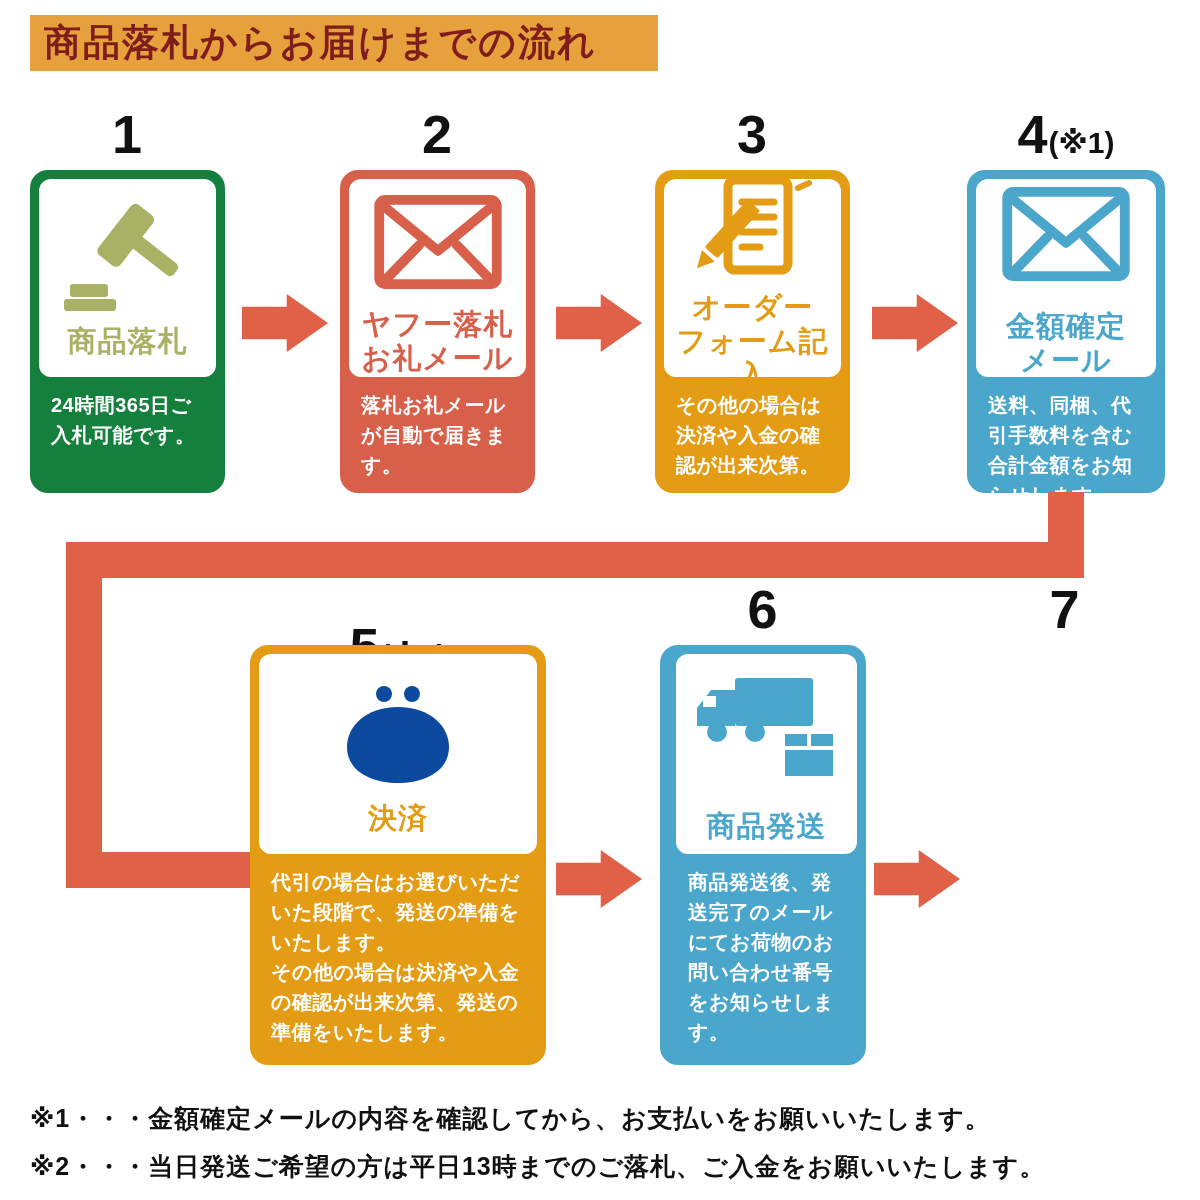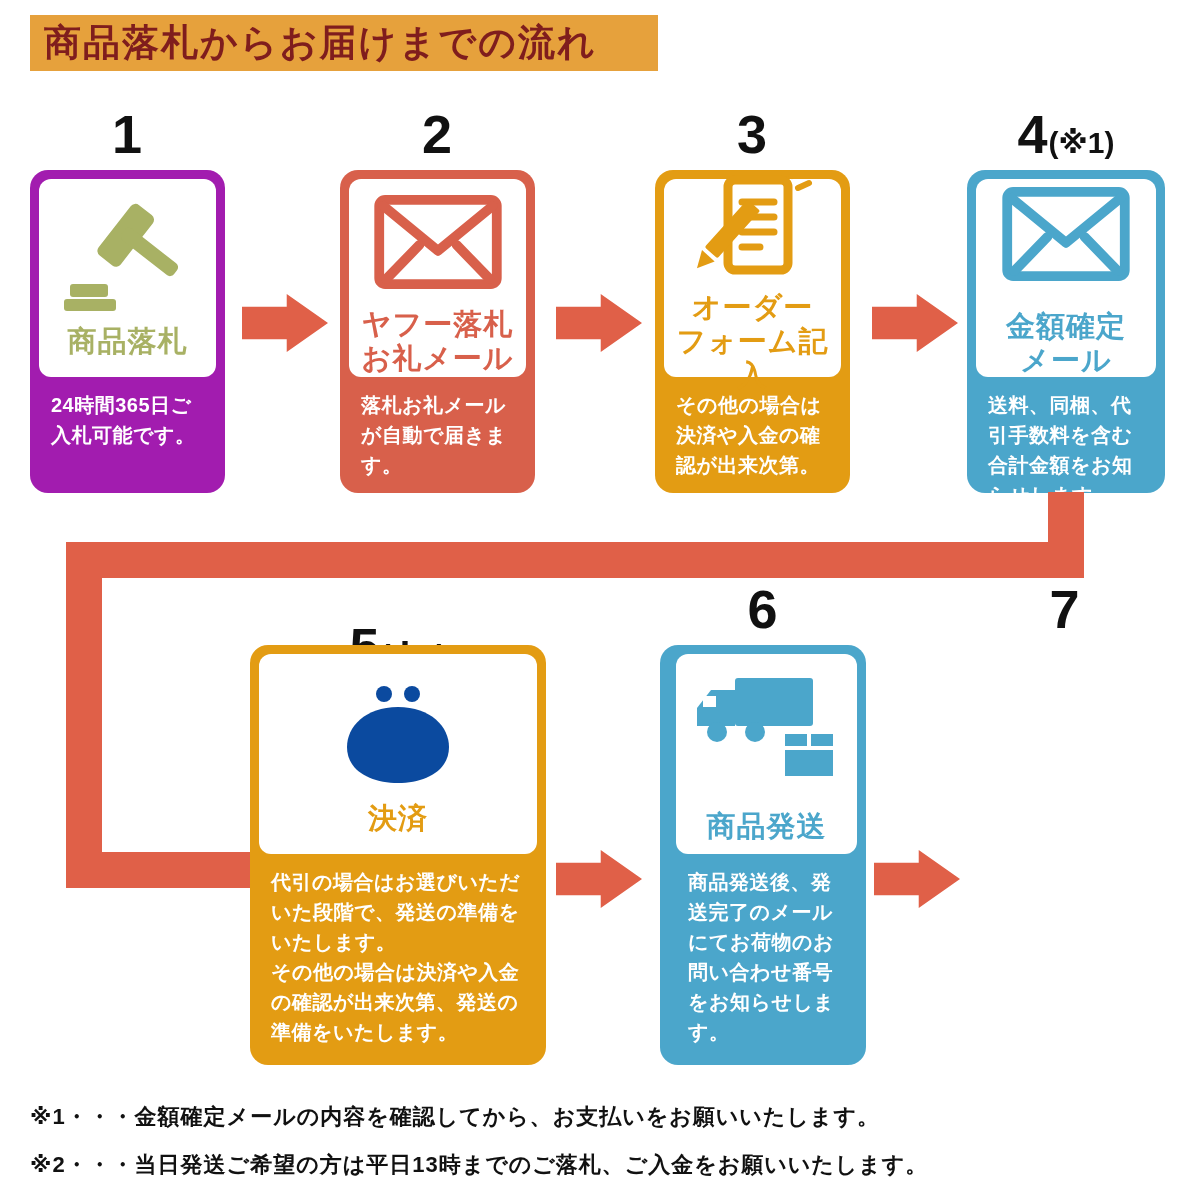--- a/index.html
+++ b/index.html
@@ -29,32 +29,32 @@
   .row2 .icon-wrap { height:124px; }
   .card .title {
     white-space:pre-line; text-align:center; font-size:29px; line-height:1.18;
     font-weight:bold; letter-spacing:1px;
   }
   .card .desc {
     flex:1; white-space:pre-line; color:#fff; font-size:20px; line-height:1.5;
     font-weight:bold; padding:13px 10px 0 12px; text-align:left; letter-spacing:0.5px;
   }
 
-  .c-olive  { background:#a21caf; } .c-olive  .title { color:#A8B164; }
+  .c-olive  { background:#15803d; } .c-olive  .title { color:#A8B164; }
   .c-red    { background:#D8604B; } .c-red    .title { color:#D8604B; }
   .c-orange { background:#E39C13; } .c-orange .title { color:#E39C13; }
   .c-blue   { background:#4BA6CB; } .c-blue   .title { color:#4BA6CB;margin-top:16px; }
 
   .arrow {
     position:absolute; width:86px; height:58px; background:#E06048;
     clip-path: polygon(0% 22%, 52% 22%, 52% 0%, 100% 50%, 52% 100%, 52% 78%, 0% 78%);
   }
   .pipe { position:absolute; background:#E06048; }
 
-  .footnote { position:absolute; left:30px; font-size:22px; font-weight:bold; white-space:nowrap; letter-spacing:1px; }
+  .footnote { position:absolute; left:30px; font-size:25px; font-weight:bold; white-space:nowrap; letter-spacing:1px; }
 
   
   #num1 { left:30px;  width:195px; top:103px; }
   #num2 { left:340px; width:195px; top:103px; }
   #num3 { left:655px; width:195px; top:103px; }
   #num4 { left:967px; width:198px; top:103px; }
   #num5 { left:250px; width:296px; top:578px;margin-top:38px; }
   #num6 { left:660px; width:206px; top:578px; }
   #num7 { left:965px; width:200px; top:578px; }
 

